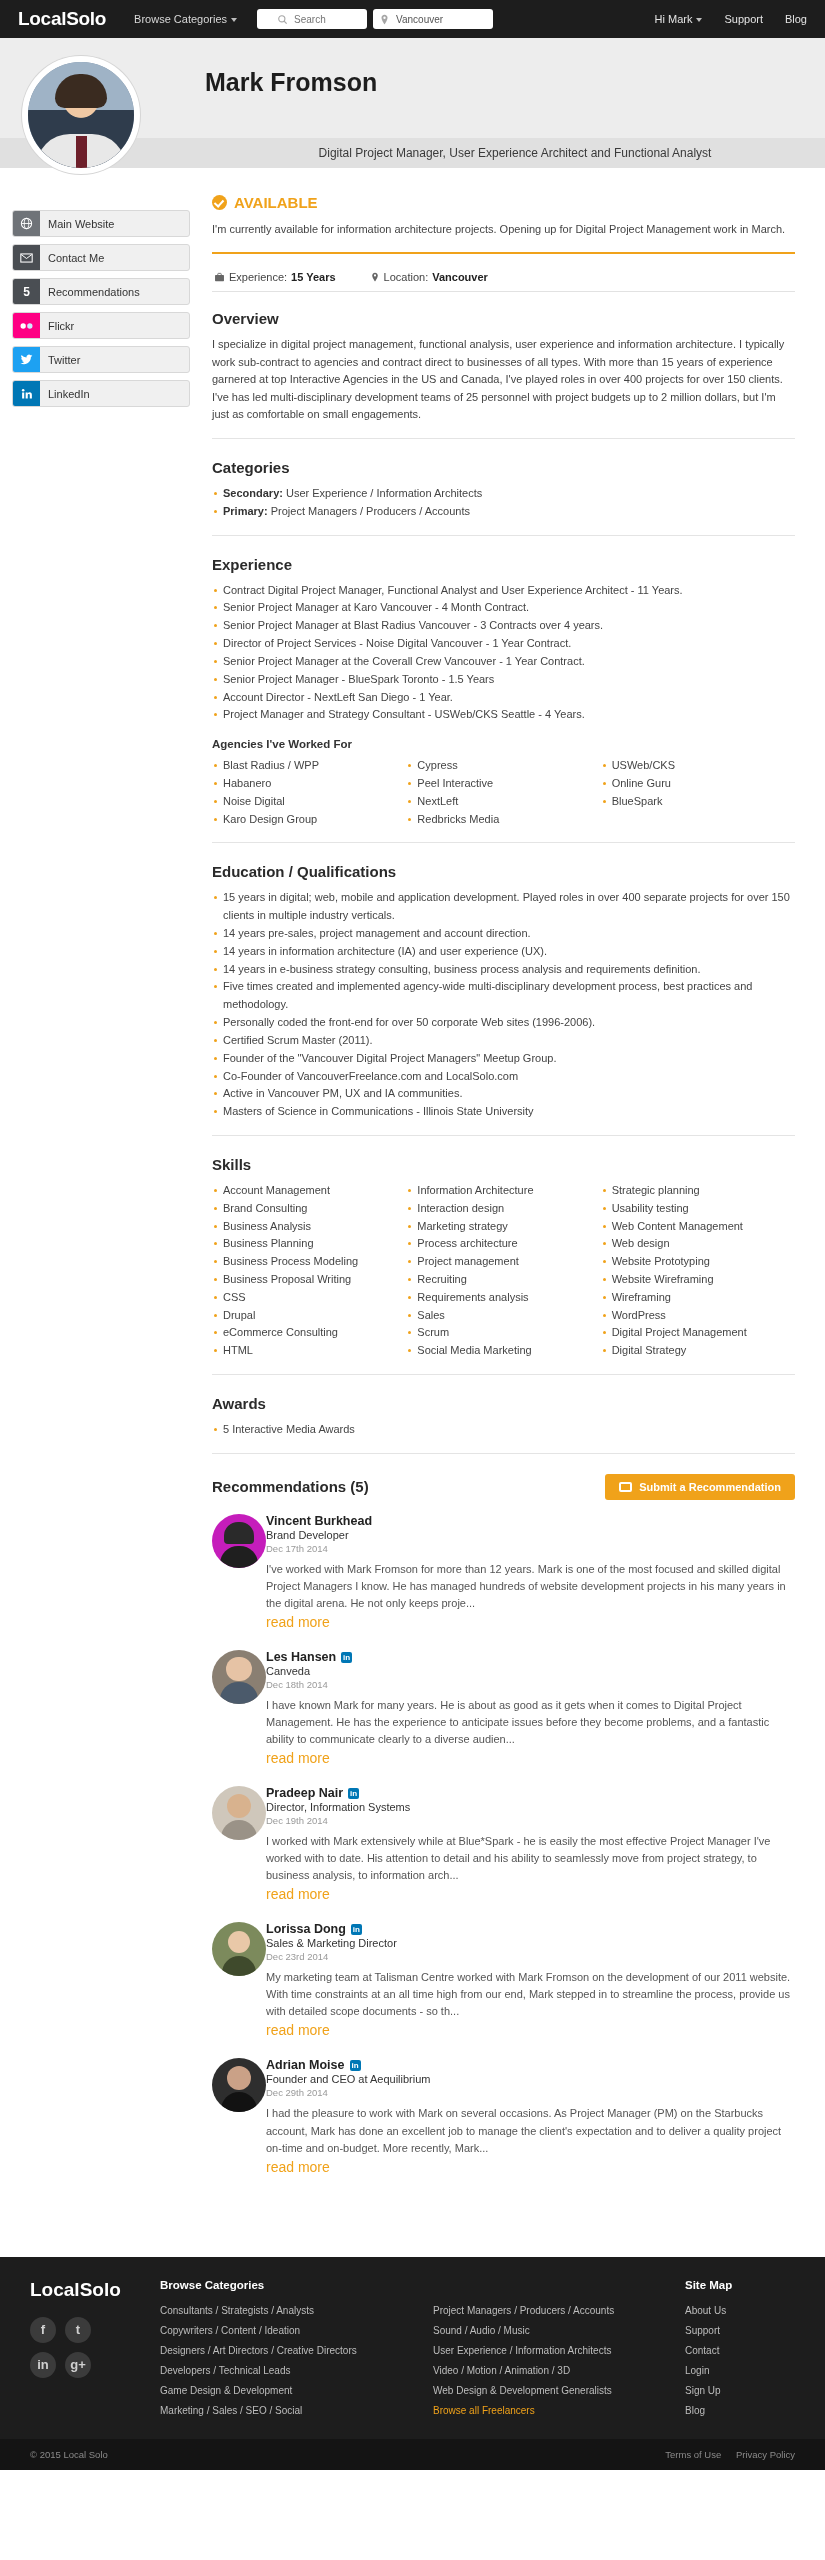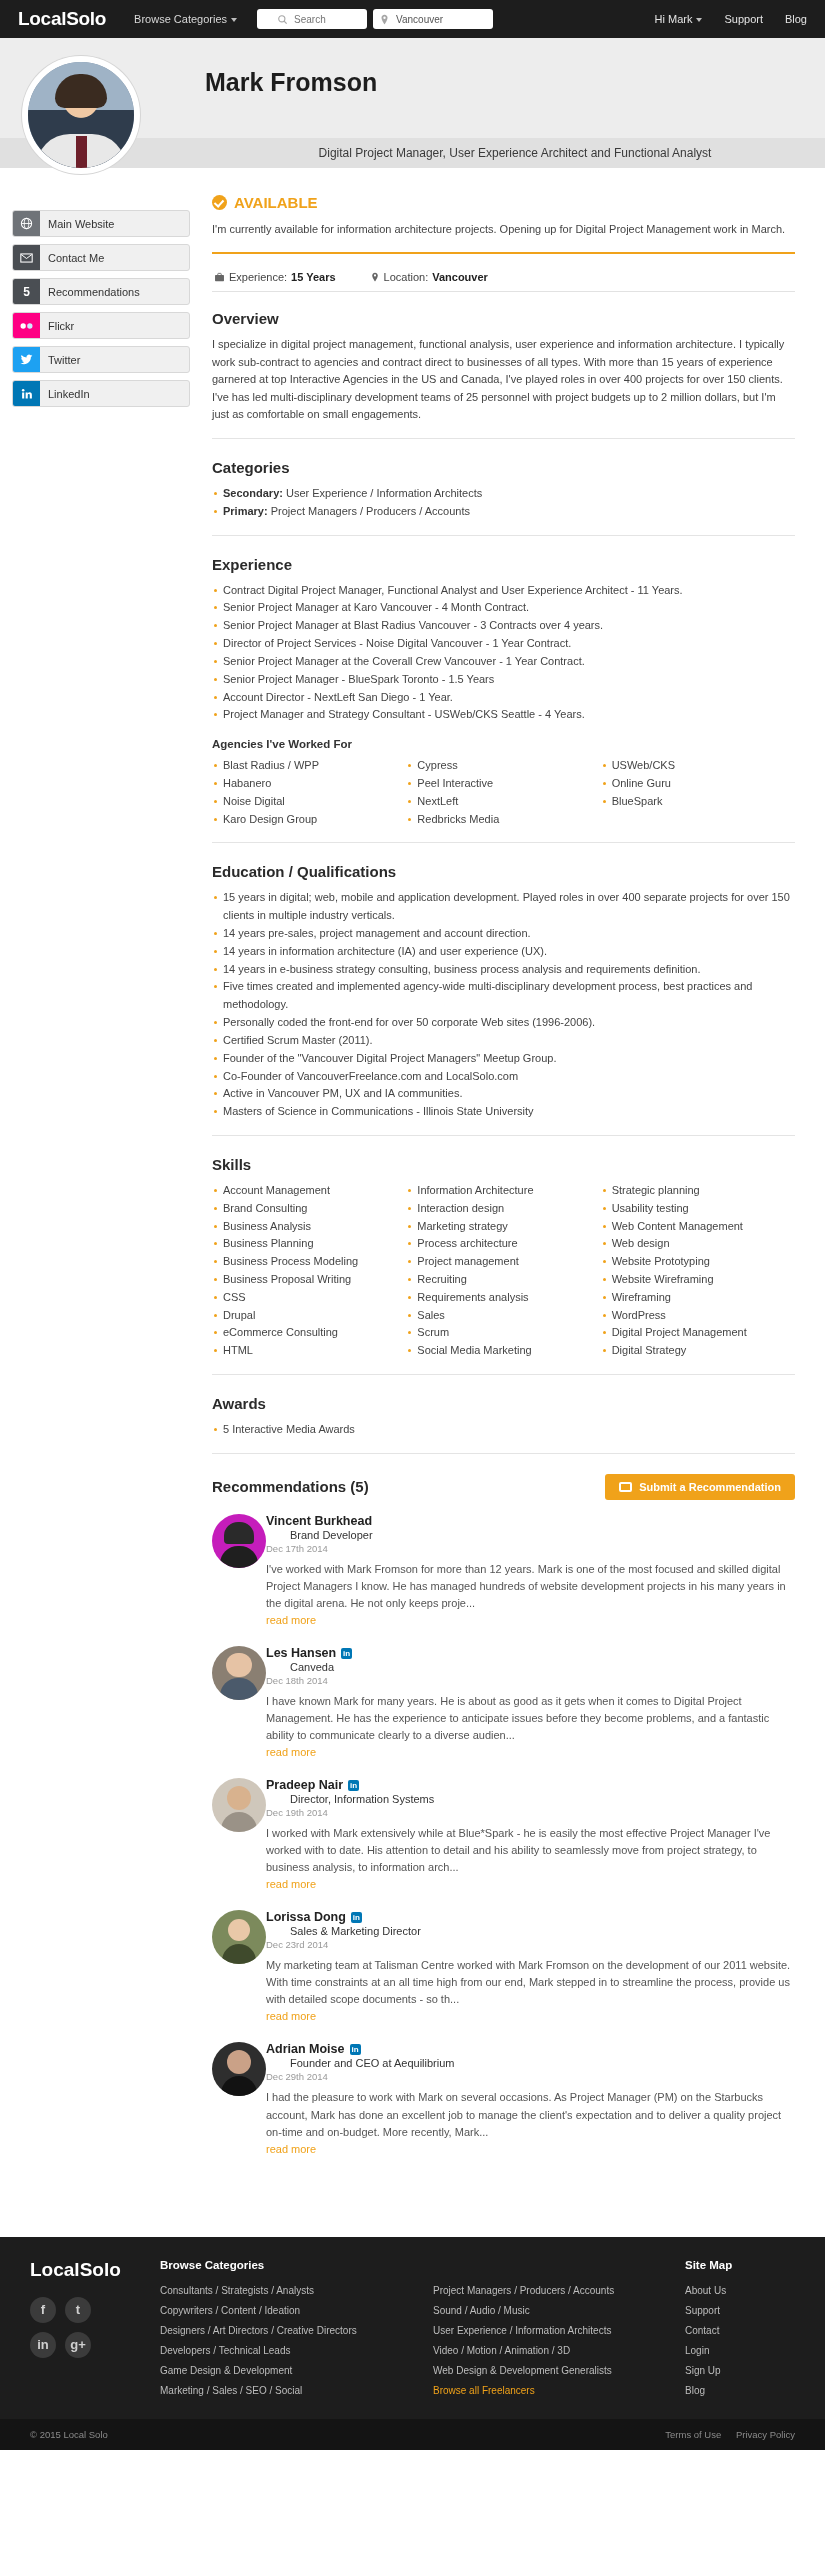--- a/index.html
+++ b/index.html
@@ -125,24 +125,24 @@
   .btn-orange {
     background:#f0a21a; color:#fff; font-size:11px; font-weight:bold; border:0; border-radius:3px;
     padding:7px 14px; display:flex; align-items:center; gap:7px; cursor:pointer;
   }
   .btn-orange .bico { width:13px; height:10px; border:2px solid #fff; border-radius:2px; display:inline-block; }
   .rec { display:flex; margin-bottom:20px; }
   .rec-avatar { width:54px; height:54px; border-radius:50%; flex:none; overflow:hidden; position:relative; }
   .rec-body { flex:1; }
   .rec-name { font-size:12.5px; font-weight:bold; color:#222; display:flex; align-items:center; gap:5px; }
   .li-badge { width:11px; height:11px; background:#0077b5; color:#fff; font-size:8px; line-height:11px; text-align:center; border-radius:2px; font-weight:bold; }
-  .rec-title { font-size:11px; color:#333; margin-top:1px;margin-left:24px; }
+  .rec-title { font-size:11px; color:#333; margin-top:1px; }
   .rec-date { font-size:9.5px; color:#999; margin-top:2px; }
   .rec-text { font-size:11px; line-height:1.55; color:#555; margin-top:7px; }
-  .readmore { color:#f0a21a; font-size:11px; display:inline-block; margin-top:2px; }
+  .readmore { color:#f0a21a; font-size:14px; display:inline-block; margin-top:2px; }
 
   
   .footer { background:#1d1d1d; color:#c9c9c9; padding:22px 30px 18px 30px; margin-top:18px; }
   .footer-inner { display:flex; }
   .f-left { width:130px; }
   .f-logo { font-size:19px; font-weight:bold; color:#fff; margin-bottom:16px; }
   .socials { display:flex; flex-wrap:wrap; gap:9px; width:86px; }
   .soc { width:26px; height:26px; border-radius:50%; background:#3b3b3b; color:#d0d0d0; font-size:13px;
     display:flex; align-items:center; justify-content:center; font-weight:bold; }
   .f-mid { flex:1; }

